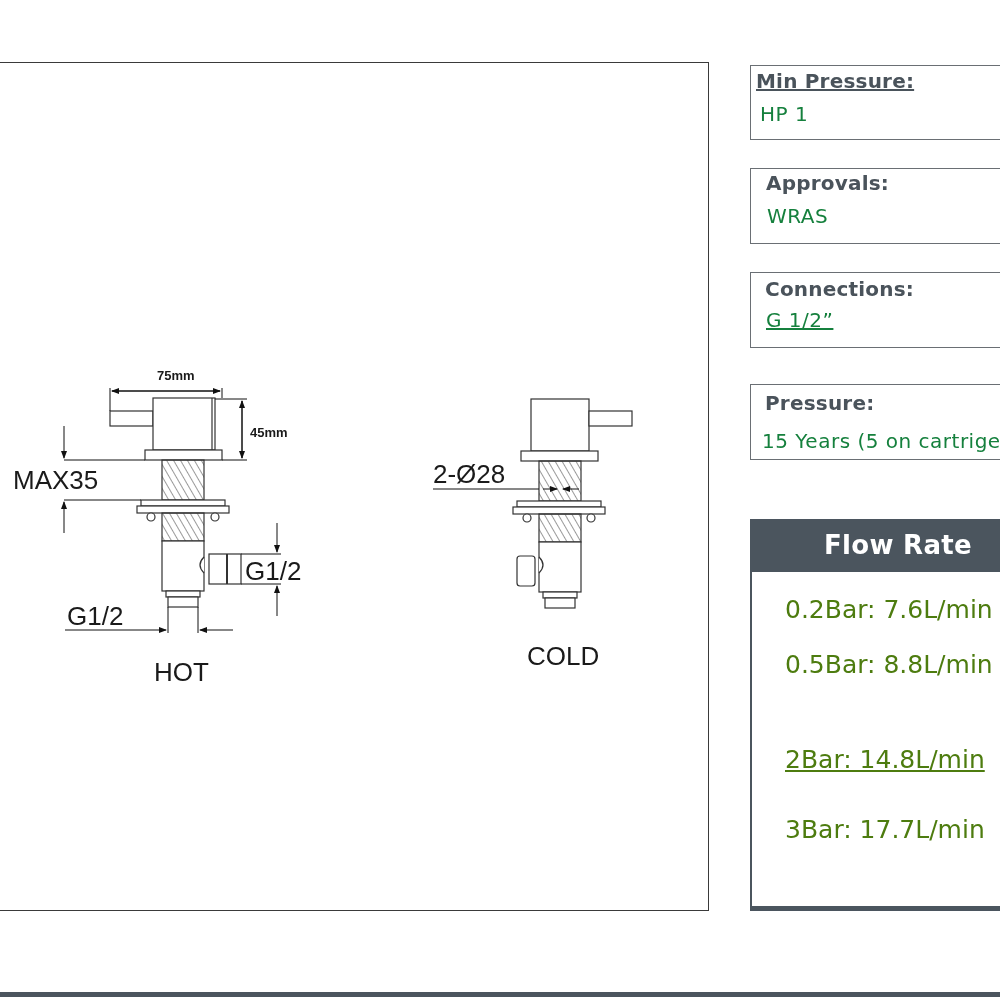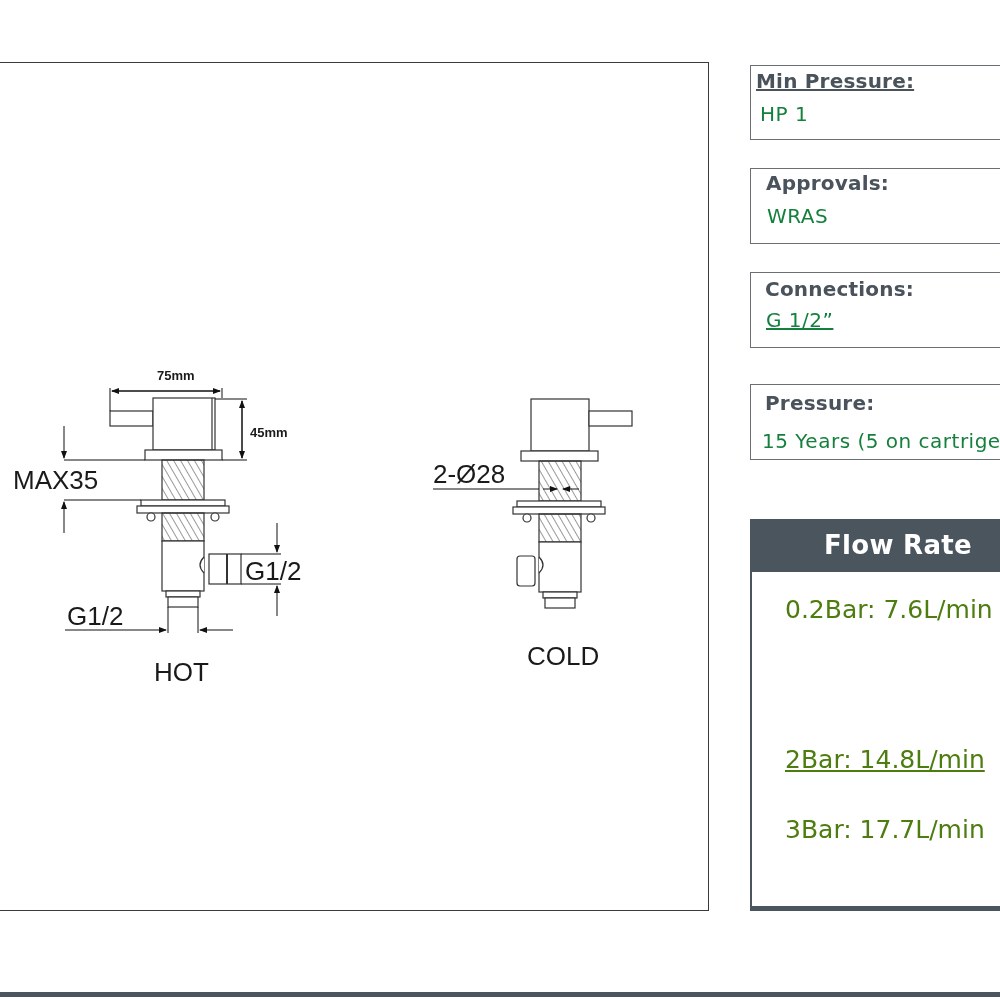--- a/index.html
+++ b/index.html
@@ -164,18 +164,19 @@
 </div>
 
 <div class="spec-box" style="top:384px; height:76px;">
   <span class="spec-label" style="left:14px; top:6px;">Pressure:</span>
   <span class="spec-value" style="left:11px; top:44px;">15 Years (5 on cartrige</span>
 </div>
 
 <div class="flow-box">
   <div class="flow-header">Flow Rate</div>
   <div class="flow-row" style="top:76px;">0.2Bar:  7.6L/min</div>
+  <div class="flow-row" style="top:131px;">0.5Bar:  8.8L/min</div>
   <div class="flow-row" style="top:226px;text-decoration:underline;">2Bar:  14.8L/min</div>
   <div class="flow-row" style="top:296px;">3Bar:  17.7L/min</div>
   <div class="flow-bottom"></div>
 </div>
 
 <div class="footer-bar"></div>
 
 </body></html>

